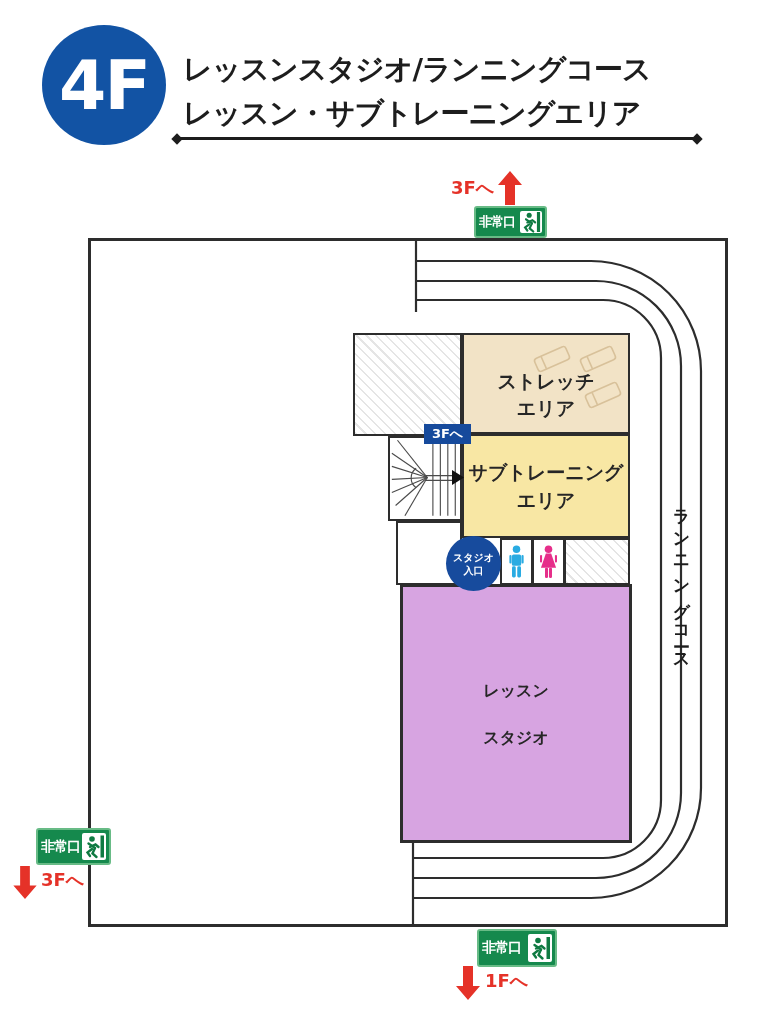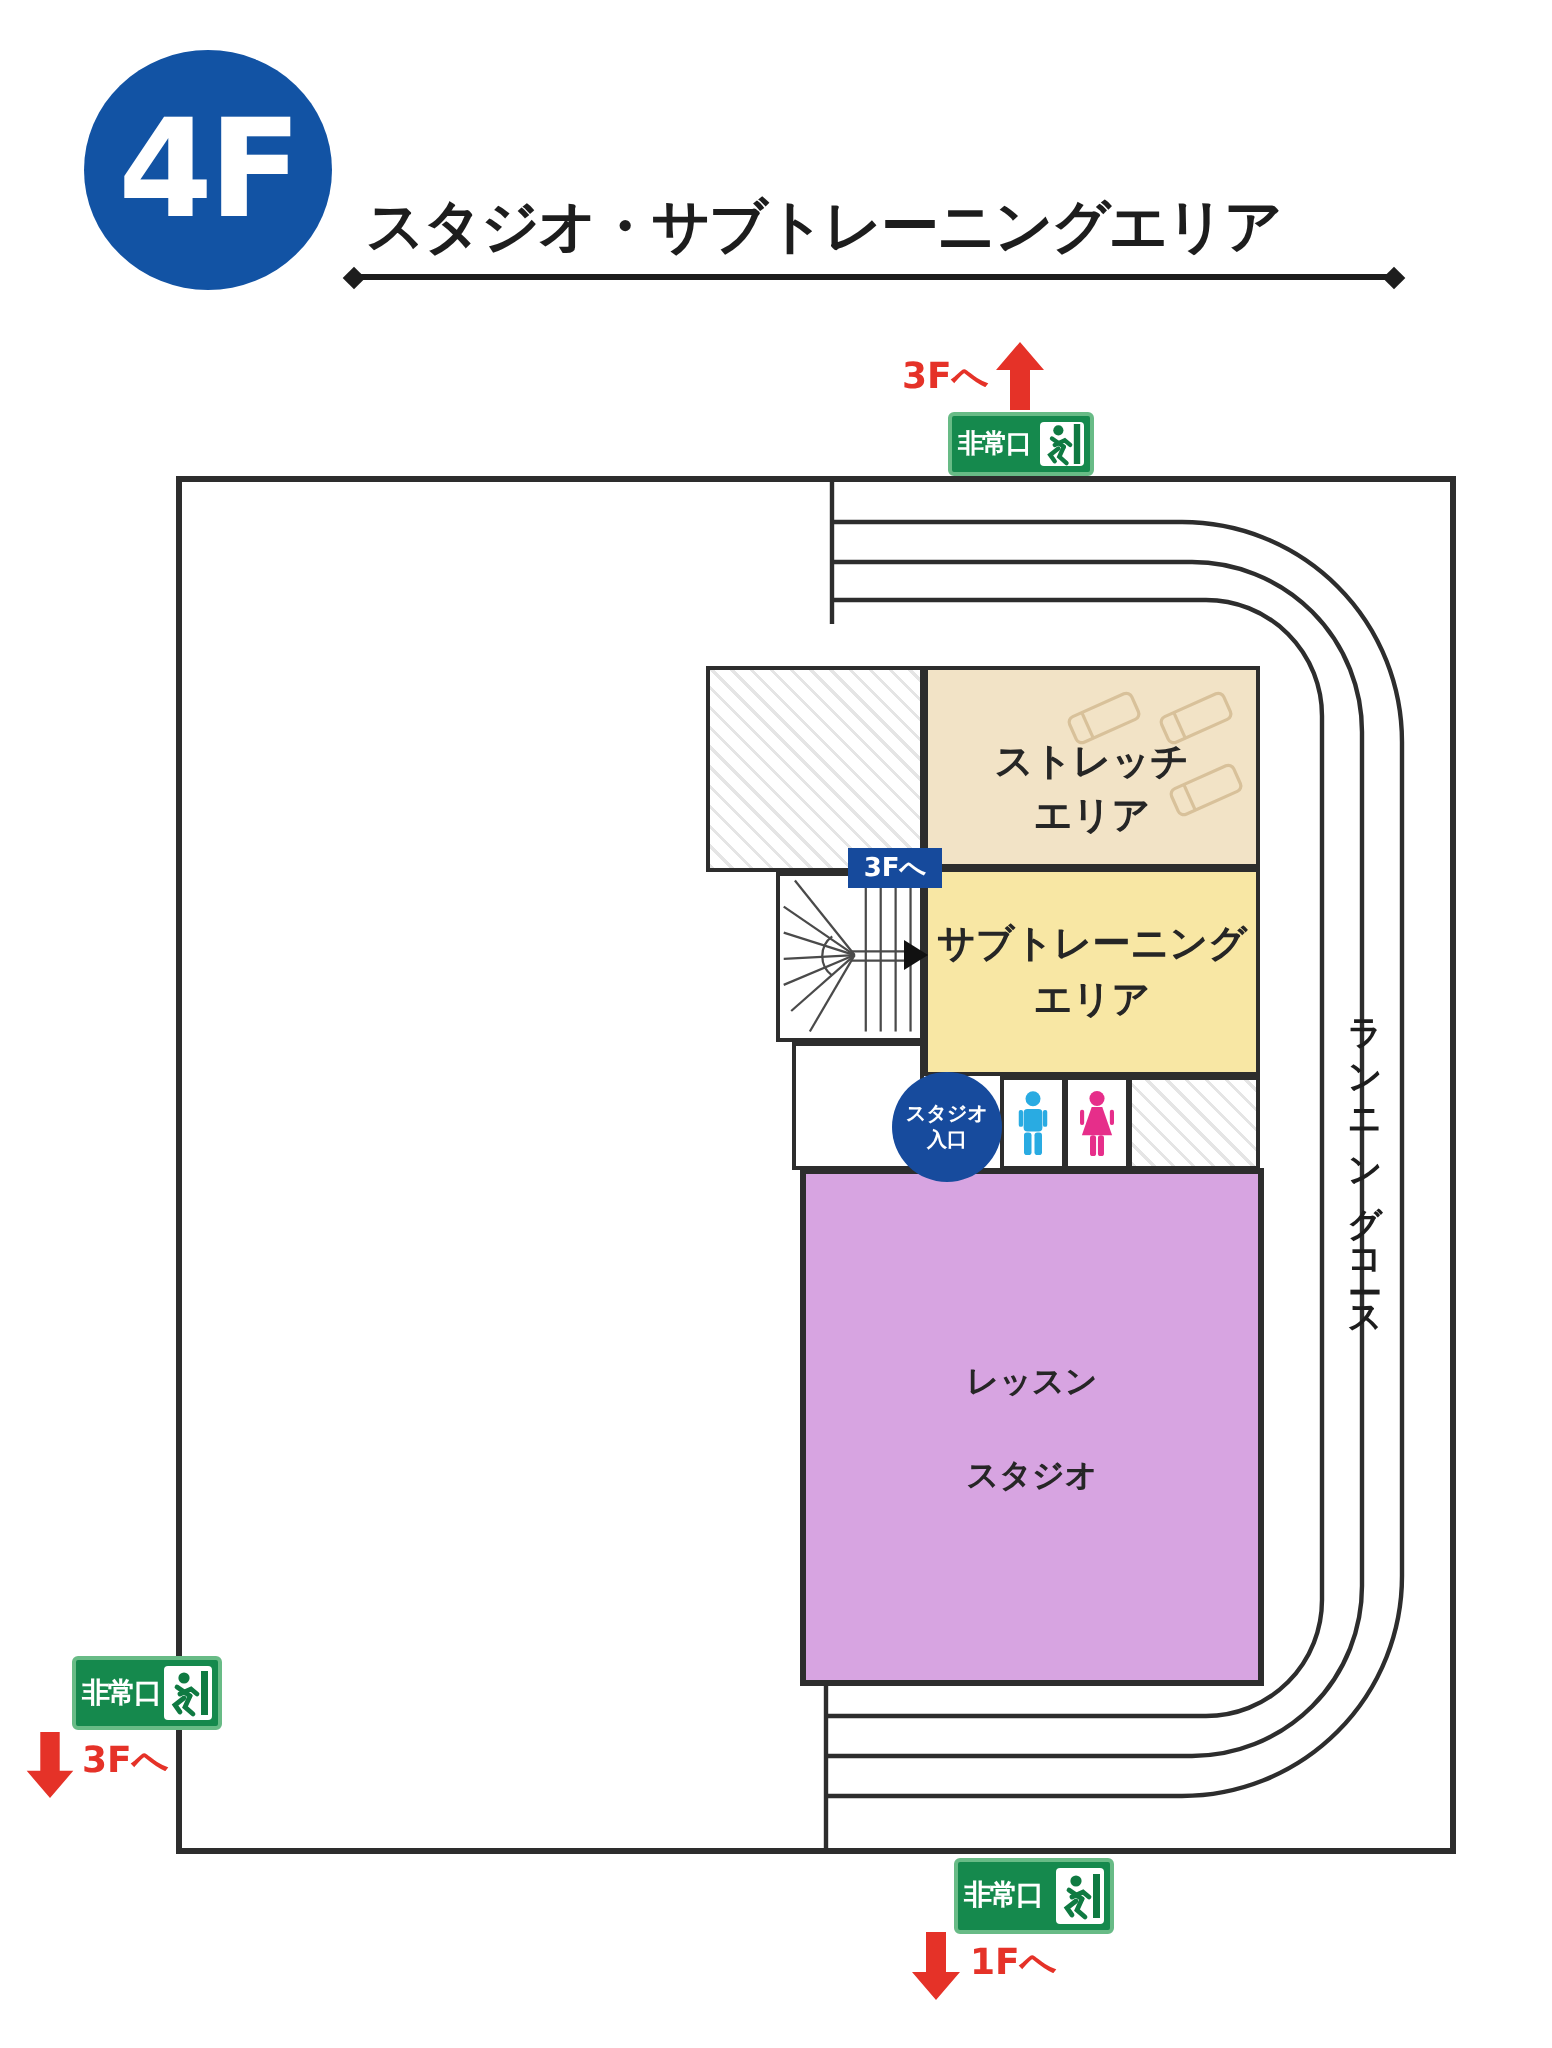--- a/index.html
+++ b/index.html
@@ -78,21 +78,22 @@
   .arrow-bc{left:456px;top:966px;}
 </style>
 </head>
 <body>
 
 <div class="canvas">
 
   <div class="abs floor-badge">
     <span>4F</span>
   </div>
-  <div class="abs title-line title-2">スタジオ・サブトレーニングエリア</div>
+  <div class="abs title-line title-1">レッスンスタジオ/ランニングコース</div>
+  <div class="abs title-line title-2">レッスン・サブトレーニングエリア</div>
   <div class="abs title-underline"></div>
 
   <div class="abs building"></div>
 
   <svg class="abs track-svg" width="776" height="1024" viewBox="0 0 776 1024">
     <g fill="none" stroke="#2d2d2d" stroke-width="2.2">
       <path d="M 415 261 H 591 A 110 110 0 0 1 701 371 V 788 A 110 110 0 0 1 591 898 H 413"></path>
       <path d="M 415 281 H 596 A 85 85 0 0 1 681 366 V 793 A 85 85 0 0 1 596 878 H 413"></path>
       <path d="M 415 300 H 603 A 58 58 0 0 1 661 358 V 800 A 58 58 0 0 1 603 858 H 413"></path>
       <path d="M 416 240 V 312"></path>

